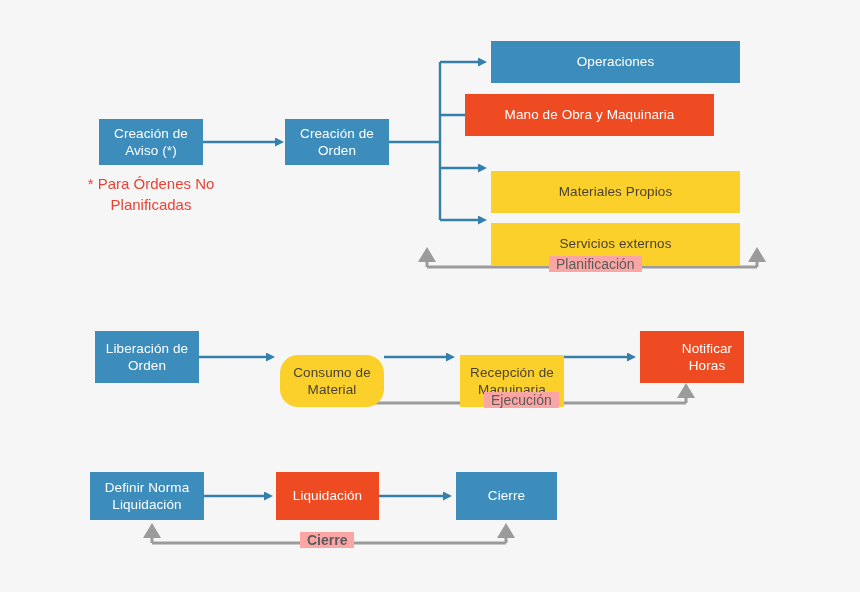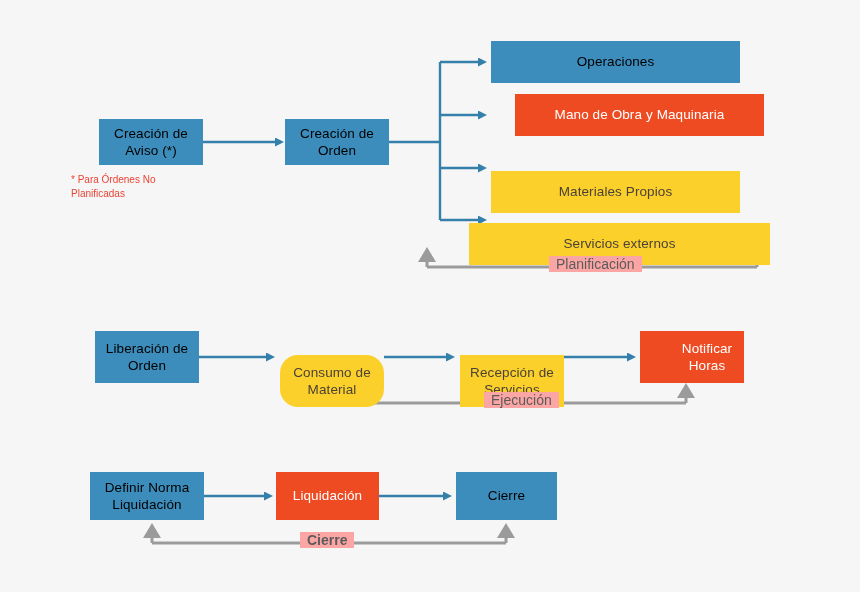--- a/index.html
+++ b/index.html
@@ -32,38 +32,39 @@
     box-sizing: border-box;
     display: flex;
     align-items: center;
     justify-content: center;
     text-align: center;
     line-height: 1.28;
     font-size: 13.5px;
     padding: 2px 6px;
     letter-spacing: 0.1px;
   }
-  .node.blue   { background: #3d8dbc; color: #000000; text-align: center; }
+  .node.blue   { background: #3d8dbc; color: #ffffff; text-align: center; }
   .node.orange { background: #ee4b23; color: #ffffff; }
   .node.yellow { background: #fcd02a; color: #4a4238; margin-top: 24px; }
   .node .node-text { display: block; white-space: pre-line; }
 
   .phase-label {
     position: absolute;
     font-size: 14px;
     color: #5b5b5b;
     background: #fca5a5;
     padding: 0 7px;
     white-space: nowrap;
     font-weight: 400;
   }
   .note {
     position: absolute;
     color: #ea4335;
-    font-size: 10px;
+    font-size: 15px;
+    text-align: center;
     line-height: 1.4;
     white-space: pre-line;
     width: 160px;
   }
 </style>
 </head>
 <body>
 
 <div id="diagram">
 
@@ -132,47 +133,47 @@
 
   <div class="node blue" style="left:285px; top:119px; width:104px; height:46px;">
     <span class="node-text">Creación de
 Orden</span>
   </div>
 
   <div class="node blue" style="left:491px; top:41px; width:249px; height:42px;">
     <span class="node-text">Operaciones</span>
   </div>
 
-  <div class="node orange" style="left:515px; top:94px; width:249px; height:42px;">
+  <div class="node orange" style="left:465px; top:94px; width:249px; height:42px;">
     <span class="node-text">Mano de Obra y Maquinaria</span>
   </div>
 
   <div class="node yellow" style="left:491px; top:147px; width:249px; height:42px;">
     <span class="node-text">Materiales Propios</span>
   </div>
 
-  <div class="node yellow" style="left:469px; top:199px; width:301px; height:42px;">
+  <div class="node yellow" style="left:491px; top:199px; width:249px; height:42px;">
     <span class="node-text">Servicios externos</span>
   </div>
 
   <div class="phase-label" style="left:549px; top:256px;">Planificación</div>
 
   <div class="node blue" style="left:95px; top:331px; width:104px; height:52px;">
     <span class="node-text">Liberación de
 Orden</span>
   </div>
 
   <div class="node yellow" style="left:280px; top:331px; width:104px; height:52px;border-radius:18px;">
     <span class="node-text">Consumo de
 Material</span>
   </div>
 
   <div class="node yellow" style="left:460px; top:331px; width:104px; height:52px;">
     <span class="node-text">Recepción de
-Servicios</span>
+Maquinaria</span>
   </div>
 
   <div class="node orange" style="left:640px; top:331px; width:104px; height:52px;padding-left:36px;">
     <span class="node-text">Notificar
 Horas</span>
   </div>
 
   <div class="phase-label" style="left:484px; top:392px;">Ejecución</div>
 
   <div class="node blue" style="left:90px; top:472px; width:114px; height:48px;">

